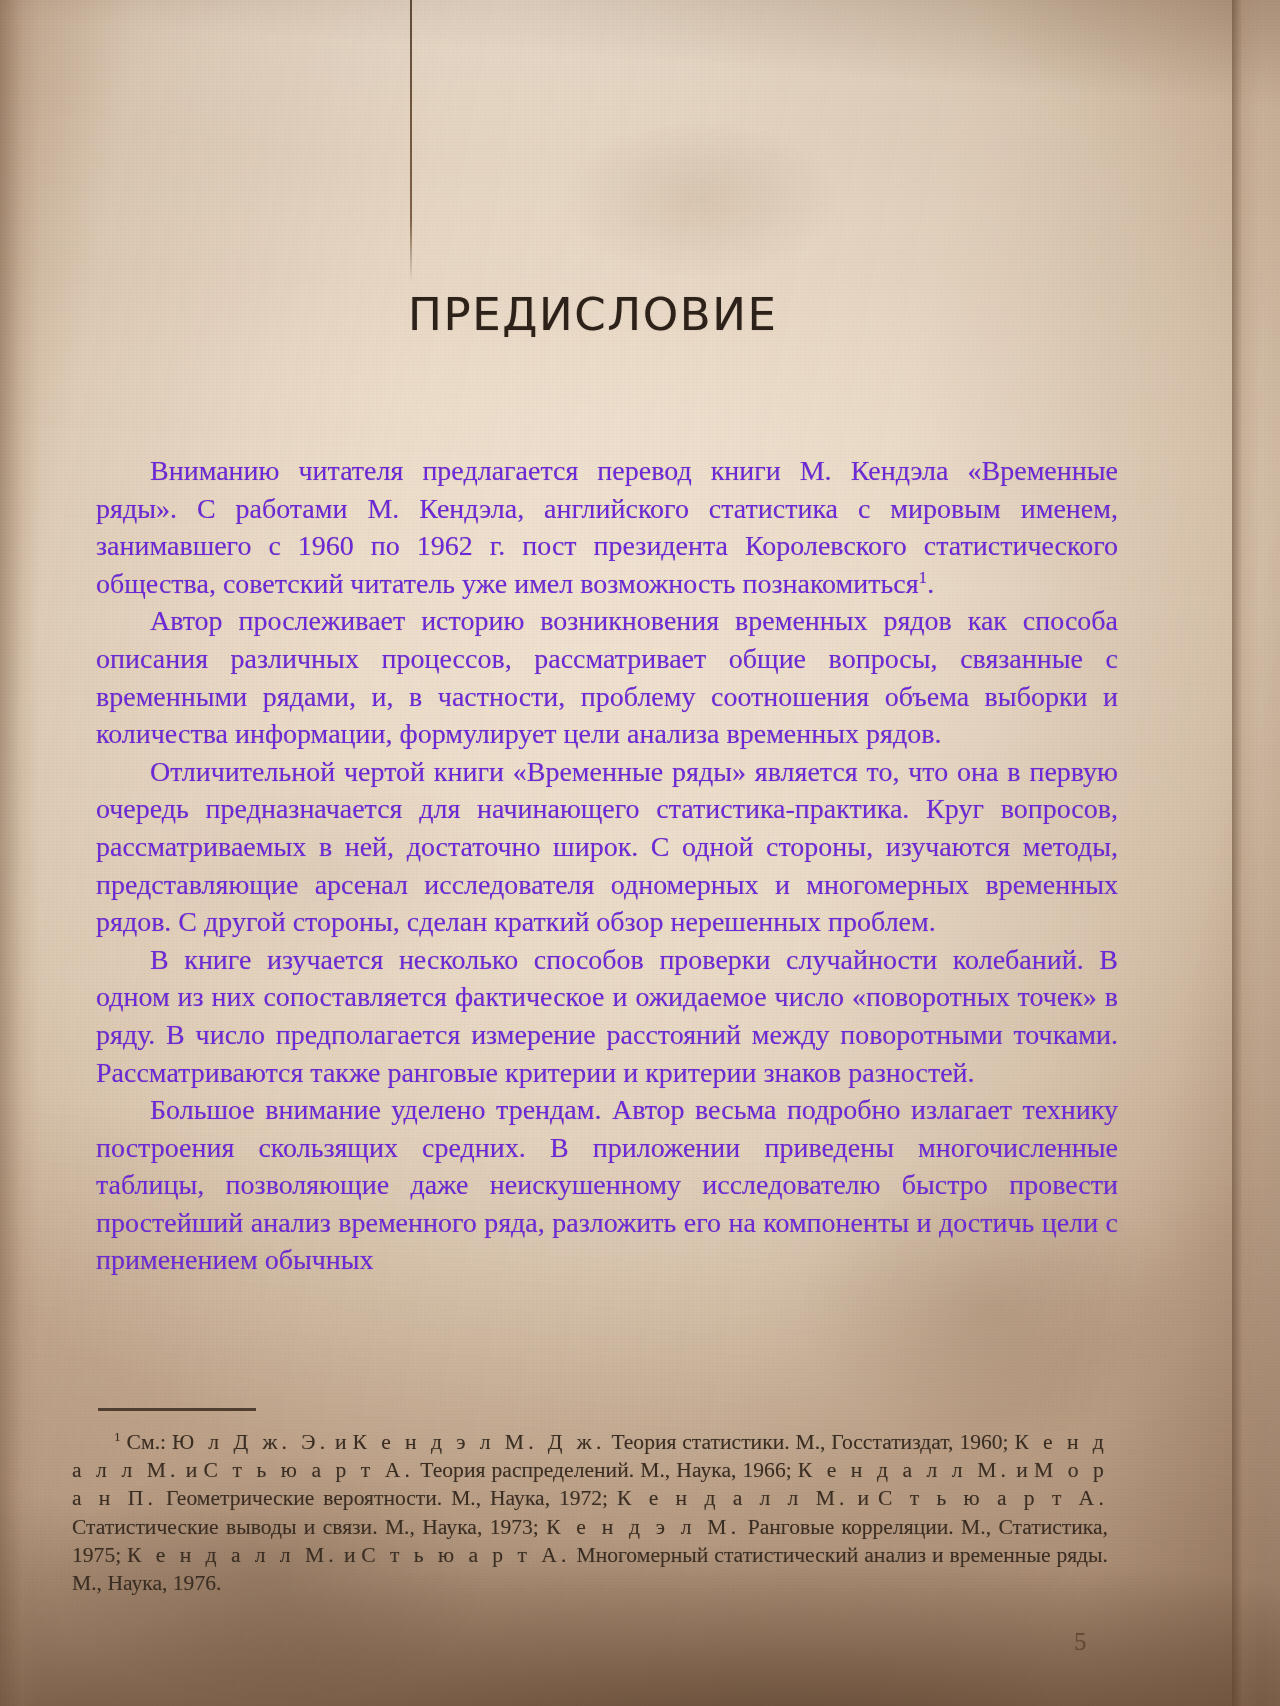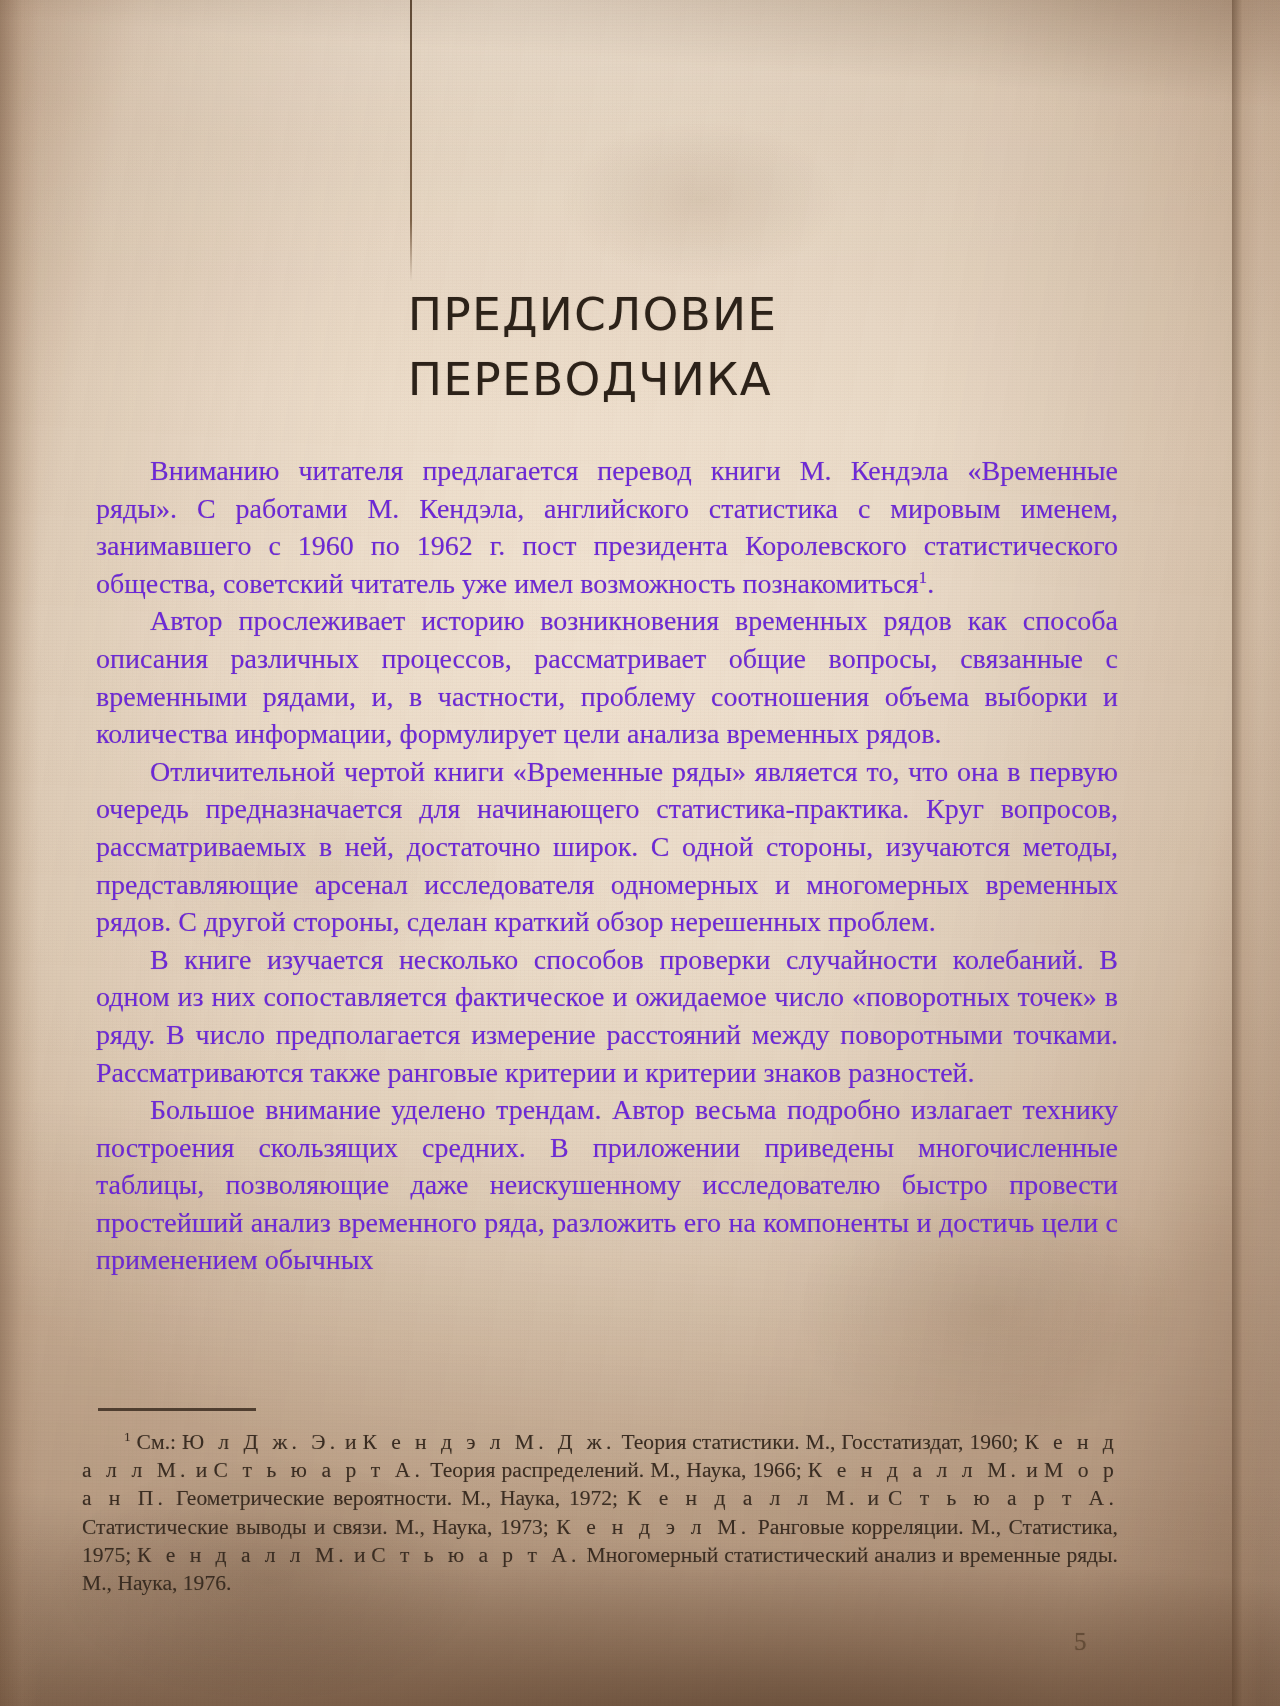--- a/index.html
+++ b/index.html
@@ -144,21 +144,21 @@
     left: 98px;
     top: 1408px;
     width: 158px;
     height: 3px;
     background: #403023;
     opacity: 0.88;
   }
 
   .footnote {
     position: absolute;
-    left: 82px;
+    left: 72px;
     top: 1428px;
     width: 1036px;
     font-size: 21.6px;
     line-height: 28.2px;
     text-align: justify;
     color: #3a2d22;
     text-shadow: 0 0 1px rgba(70,52,36,0.28);
   }
   .footnote p { margin: 0; text-indent: 42px; }
   .sp { letter-spacing: 4.2px; }
@@ -202,21 +202,20 @@
   <div class="blotch b2"></div>
   <div class="blotch b3"></div>
   <div class="blotch b4"></div>
 
   <div class="scan-line"></div>
 
   <div class="content">
 
     <div class="title-block">
       <span class="title-line">ПРЕДИСЛОВИЕ</span>
-      <span class="title-line">ПЕРЕВОДЧИКА</span>
     </div>
 
     <div class="body-text">
       <p><span>Вниманию читателя предлагается перевод книги М. Кендэла «Временные ряды». С работами М. Кендэла, английского статистика с мировым именем, занимавшего с 1960 по 1962 г. пост президента Королевского статистического общества, советский читатель уже имел возможность познакомиться</span><sup class="fn">1</sup><span>.</span></p>
       <p>Автор прослеживает историю возникновения временных рядов как способа описания различных процессов, рассматривает общие вопросы, связанные с временными рядами, и, в частности, проблему соотношения объема выборки и количества информации, формулирует цели анализа временных рядов.</p>
       <p>Отличительной чертой книги «Временные ряды» является то, что она в первую очередь предназначается для начинающего статистика-практика. Круг вопросов, рассматриваемых в ней, достаточно широк. С одной стороны, изучаются методы, представляющие арсенал исследователя одномерных и многомерных временных рядов. С другой стороны, сделан краткий обзор нерешенных проблем.</p>
       <p>В книге изучается несколько способов проверки случайности колебаний. В одном из них сопоставляется фактическое и ожидаемое число «поворотных точек» в ряду. В число предполагается измерение расстояний между поворотными точками. Рассматриваются также ранговые критерии и критерии знаков разностей.</p>
       <p>Большое внимание уделено трендам. Автор весьма подробно излагает технику построения скользящих средних. В приложении приведены многочисленные таблицы, позволяющие даже неискушенному исследователю быстро провести простейший анализ временного ряда, разложить его на компоненты и достичь цели с применением обычных</p>
     </div>
 

